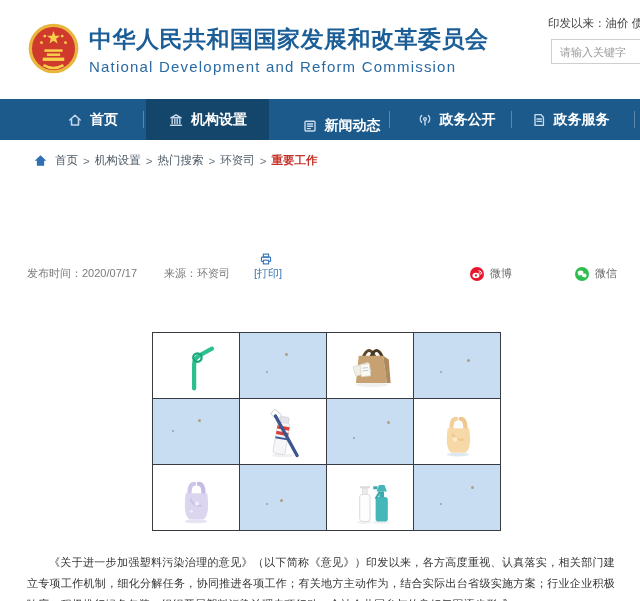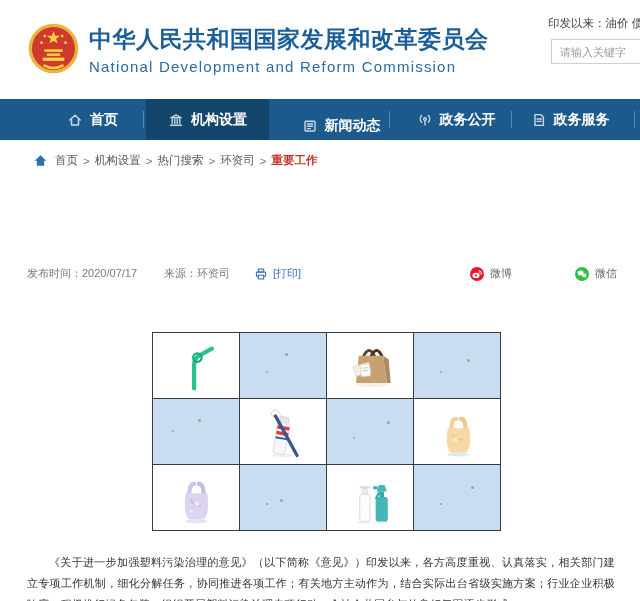--- a/index.html
+++ b/index.html
@@ -30,21 +30,21 @@
   .breadcrumb { position:absolute; top:153px; left:33px; display:flex; align-items:center; font-size:11.5px; color:#4d5a66; white-space:nowrap; }
   .breadcrumb .bc-home { width:15px; height:15px; margin-right:7px; cursor:pointer; }
   .breadcrumb .bc-link { cursor:pointer; }
   .breadcrumb .bc-sep { margin:0 5px; color:#6b7884; }
   .breadcrumb .bc-current { color:#c43127; font-weight:bold;font-family:Liberation Mono, monospace; }
 
   
   .article-title { position:absolute; top:196px; left:27px; width:590px; font-size:16px; font-weight:bold; color:#2d2d2d; letter-spacing:0.3px; }
   .meta { position:absolute; top:263px; left:27px; width:590px; height:18px; display:flex; align-items:flex-end; font-size:11px; color:#7a7a7a; }
   .meta .m-src { margin-left:27px;margin-top:32px; }
-  .meta .m-print { margin-left:24px; display:flex; align-items:center; color:#3a77b8; cursor:pointer; }
+  .meta .m-print { margin-left:24px; display:flex; align-items:center; color:#3a77b8; cursor:pointer;flex-direction:column; }
   .meta .m-print .picon { width:14px; height:14px; margin-right:5px; }
   .meta .share { margin-left:auto; display:flex; align-items:center; }
   .meta .share .sh { display:flex; align-items:center; cursor:pointer; color:#666;padding-left:25px; }
   .meta .share .sh + .sh { margin-left:38px; }
   .meta .share .sicon { width:14px; height:14px; margin-right:6px; }
   .meta .share .wb-label,.meta .share .wx-label { font-size:11px; }
 
   
   .figure { position:absolute; top:332px; left:152px; border:1px solid #383c42; display:grid; grid-template-columns:repeat(4,86px); grid-template-rows:repeat(3,65px); background:#383c42; grid-gap:1px; }
   .cell { position:relative; display:flex; align-items:center; justify-content:center; overflow:hidden; }

